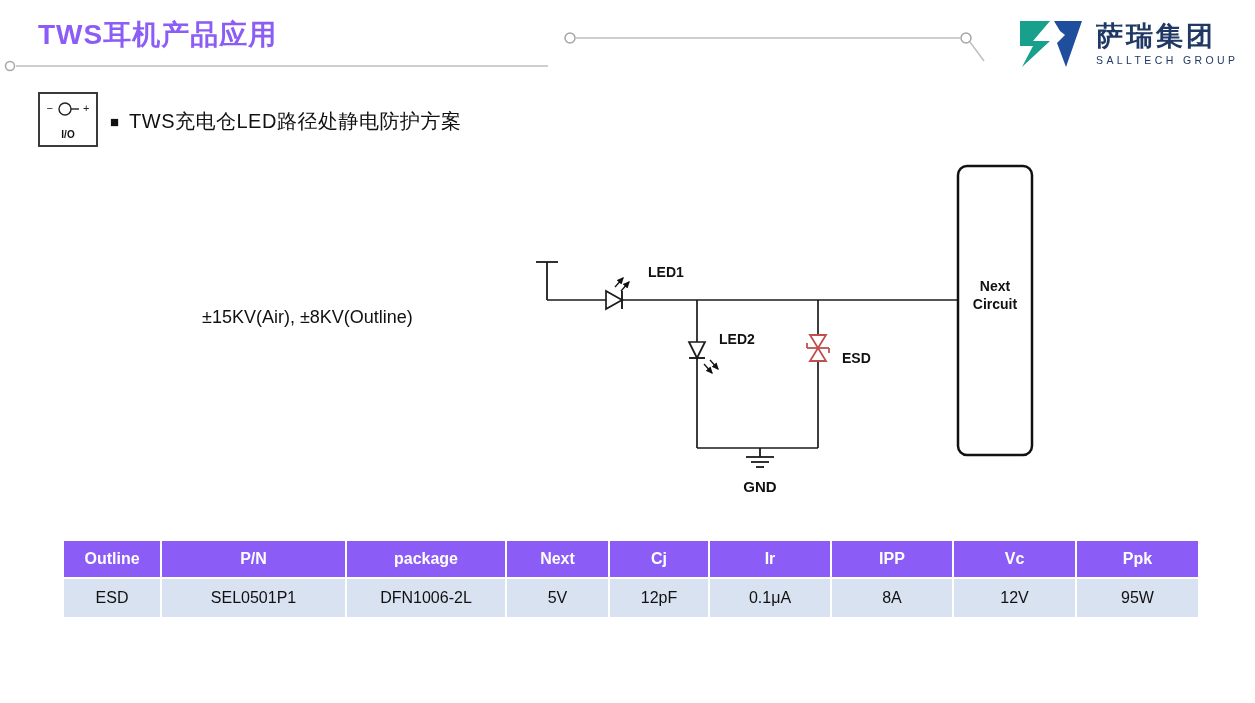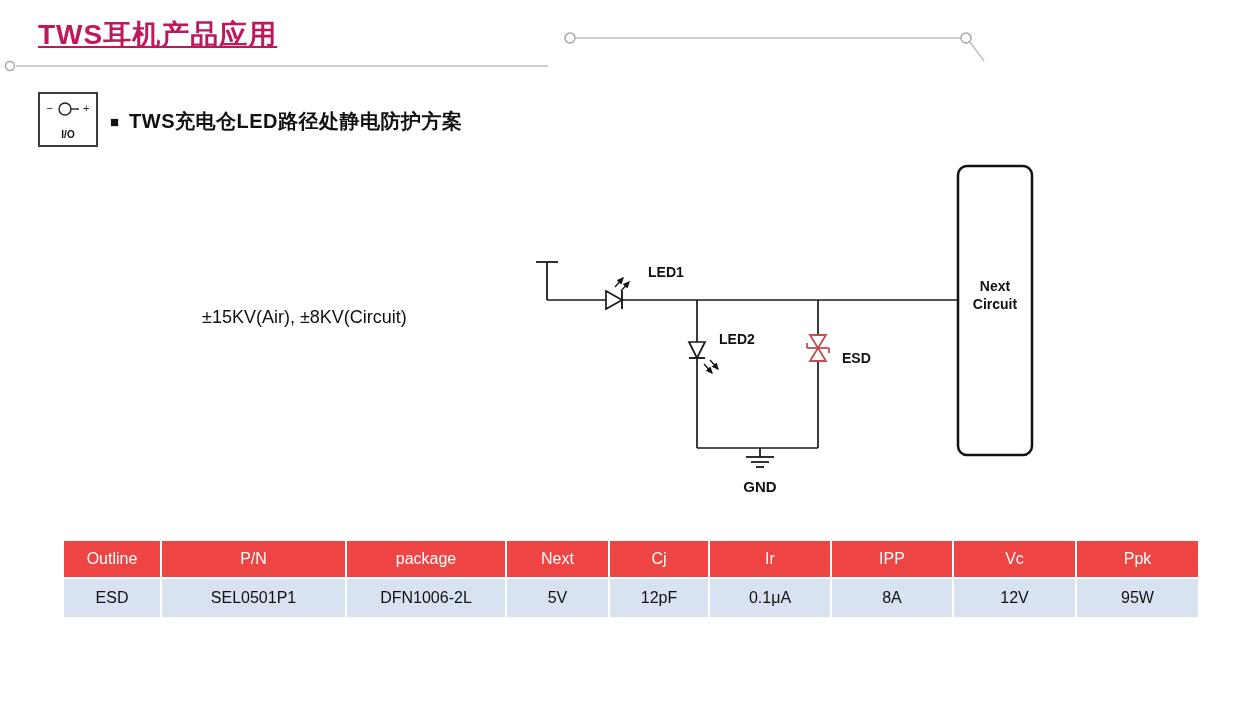--- a/index.html
+++ b/index.html
@@ -3,55 +3,55 @@
 <meta charset="utf-8">
 <style>
   html,body { margin:0; padding:0; background:#fff; }
   .slide {
     position:relative; width:1255px; height:703px; background:#ffffff;
     font-family:"Liberation Sans", sans-serif; overflow:hidden;
   }
   
   .page-title {
     position:absolute; left:38px; top:16px;
-    font-size:28px; font-weight:bold; color:#be185d; letter-spacing:1px;text-decoration:underline;
+    font-size:28px; font-weight:bold; color:#8b5cf6; letter-spacing:1px;
   }
   .header-deco { position:absolute; left:0; top:0; width:1255px; height:95px; pointer-events:none; }
   .logo-wrap { position:absolute; left:1014px; top:12px; width:230px; height:64px; display:flex; align-items:center; }
   .logo-mark { width:74px; height:58px; flex:0 0 auto; }
   .logo-text { margin-left:8px; }
   .logo-name { font-size:27px; font-weight:bold; color:#1F3864; letter-spacing:3px; line-height:1.05; }
   .logo-sub { font-size:10.5px; color:#1F3864; letter-spacing:3.4px; margin-top:3px; }
   
   .io-box {
     position:absolute; left:38px; top:92px; width:60px; height:55px;
     border:2px solid #3a3a3a; background:#fff; box-sizing:border-box;
     display:flex; flex-direction:column; align-items:center; justify-content:center;
   }
   .io-top { display:flex; align-items:center; gap:2px; font-size:11px; color:#222; line-height:1; }
   .io-label { font-size:10px; font-weight:bold; color:#111; margin-top:11px; }
   .section-heading {
     position:absolute; left:110px; top:108px; display:flex; align-items:center;
   }
   .bullet { font-size:15px; color:#111; margin-right:10px; line-height:1; }
-  .heading-text { font-size:20px; font-weight:bold; color:#111; letter-spacing:0.5px; }
+  .heading-text { font-size:20px; font-weight:normal; color:#111; letter-spacing:0.5px; }
   
   .iec-note {
     position:absolute; left:202px; top:300px;
     font-size:18px; color:#111; line-height:1.95;
   }
   .circuit { position:absolute; left:520px; top:150px; }
   .circuit text { font-family:"Liberation Sans", sans-serif; }
   
   .spec-table {
     position:absolute; left:62px; top:539px; width:1136px;
     border-collapse:collapse; table-layout:fixed;
   }
   .spec-table th {
-    background:#ef4444; color:#ffffff; font-size:16px; font-weight:normal;
+    background:#8b5cf6; color:#ffffff; font-size:16px; font-weight:bold;
     height:36px; border:2px solid #ffffff; text-align:center; padding:0;
   }
   .spec-table td {
     background:#D9E2F1; color:#111111; font-size:16px;
     height:38px; border:2px solid #ffffff; text-align:center; padding:0;
   }
 </style>
 </head>
 <body>
 
@@ -61,40 +61,50 @@
     <circle cx="10" cy="66" r="4.5" fill="#fff" stroke="#A6A6A6" stroke-width="1.5"></circle>
     <line x1="16" y1="66" x2="548" y2="66" stroke="#BFBFBF" stroke-width="1.5"></line>
     <circle cx="570" cy="38" r="5" fill="#fff" stroke="#A6A6A6" stroke-width="1.5"></circle>
     <line x1="576" y1="38" x2="960" y2="38" stroke="#BFBFBF" stroke-width="1.5"></line>
     <circle cx="966" cy="38" r="5" fill="#fff" stroke="#A6A6A6" stroke-width="1.5"></circle>
     <line x1="970" y1="42" x2="984" y2="61" stroke="#BFBFBF" stroke-width="1.5"></line>
   </svg>
 
   <div class="page-title">TWS耳机产品应用</div>
 
+  <div class="logo-wrap">
+    <svg class="logo-mark" viewBox="0 0 74 58">
+      <polygon points="6,6 36,6 19,26 36,26 8,52 19,31 6,31" fill="#17A08C"></polygon>
+      <polygon points="40,6 68,6 52,52 43,28 51,20 46,16" fill="#1F4E9C"></polygon>
+    </svg>
+    <div class="logo-text">
+      <div class="logo-name">萨瑞集团</div>
+      <div class="logo-sub">SALLTECH GROUP</div>
+    </div>
+  </div>
 
   <div class="io-box">
     <div class="io-top">
       <span>−</span>
       <svg width="26" height="18" viewBox="0 0 26 18">
         <circle cx="10" cy="9" r="6" fill="none" stroke="#222" stroke-width="1.4"></circle>
         <line x1="16" y1="9" x2="24" y2="9" stroke="#222" stroke-width="1.4"></line>
       </svg>
       <span>+</span>
     </div>
     <div class="io-label">I/O</div>
   </div>
 
   <div class="section-heading">
     <span class="bullet">■</span>
     <span class="heading-text">TWS充电仓LED路径处静电防护方案</span>
   </div>
 
   <div class="iec-note">
-    <div>±15KV(Air), ±8KV(Circuit)</div>
+    <div>±15KV(Air), ±8KV(Outline)</div>
   </div>
 
   <svg class="circuit" width="560" height="360" viewBox="0 0 560 360">
     <defs>
       <marker id="ah" markerWidth="7" markerHeight="7" refX="4.5" refY="2.5" orient="auto">
         <path d="M0,0 L5.5,2.5 L0,5 Z" fill="#111"></path>
       </marker>
     </defs>
 
     <g stroke="#1a1a1a" stroke-width="1.8" fill="none">

